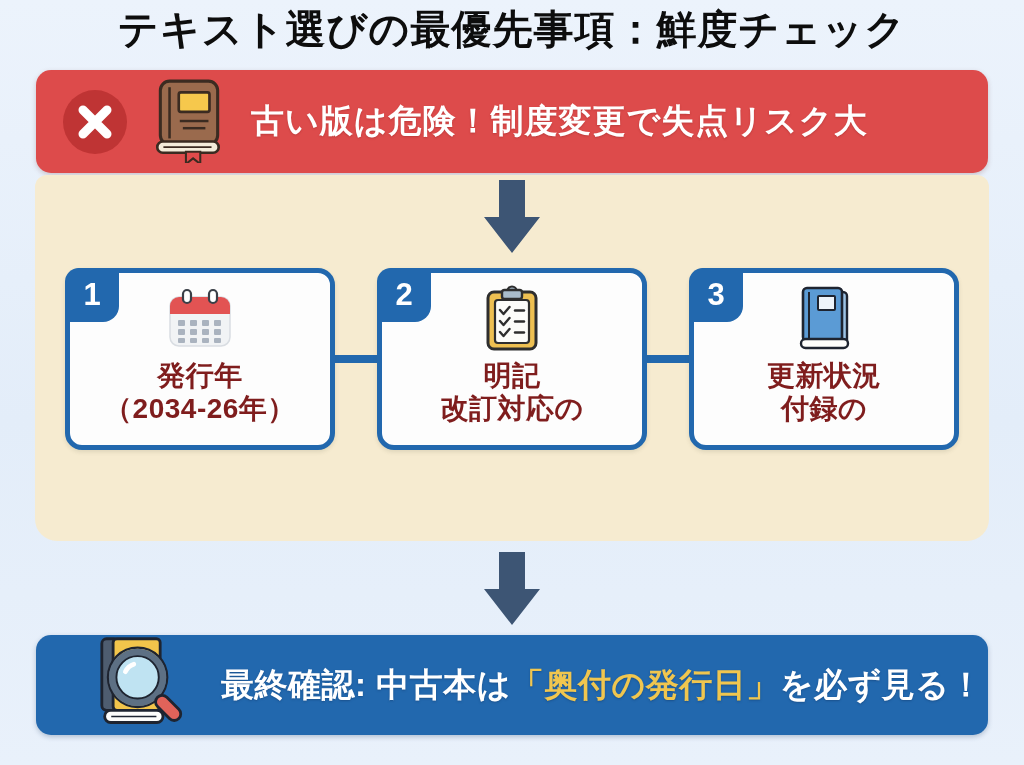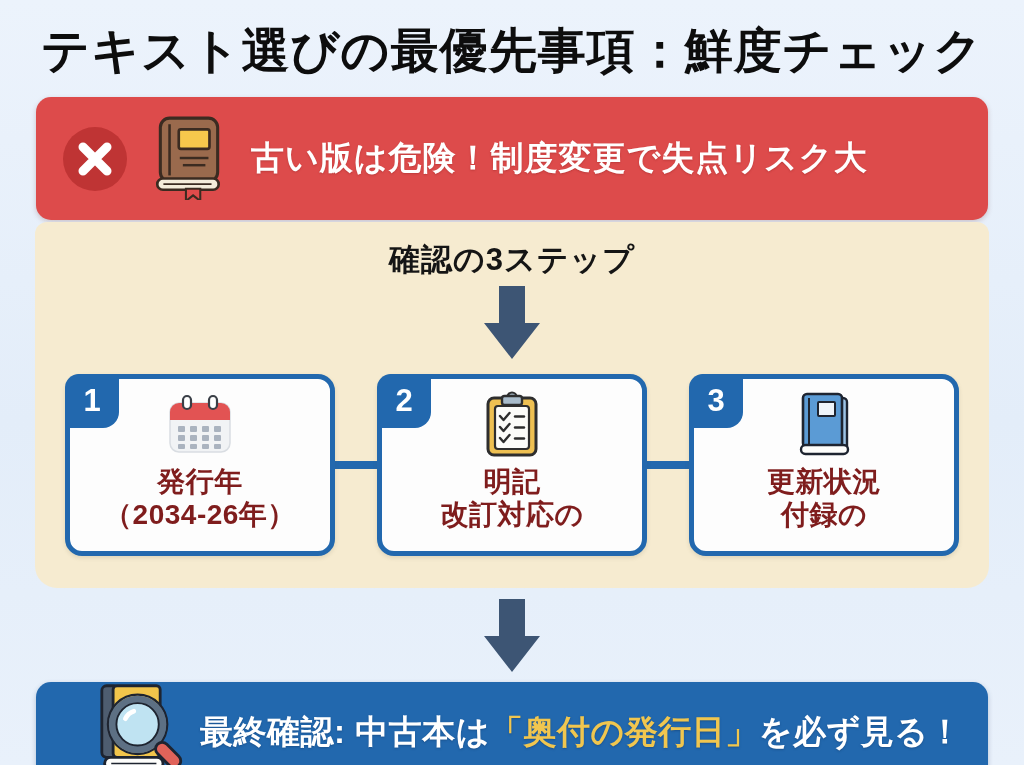--- a/index.html
+++ b/index.html
@@ -8,31 +8,31 @@
     font-family: "Liberation Sans", "DejaVu Sans", sans-serif;
     overflow: hidden;
   }
   .page {
     position: relative;
     width: 1024px; height: 765px;
     background: linear-gradient(180deg, #ecf3fc 0%, #e3edf9 55%, #e9f1fb 100%);
   }
   
   .main-title {
-    padding-top: 21px;
+    padding-top: 4px;
     text-align: center;
-    font-size: 48px;
+    font-size: 40px;
     font-weight: 800;
     letter-spacing: 1px;
     color: #0d0d0d;
     line-height: 1.25;
   }
   
   .warning-banner {
-    width: 952px; height: 123px;
+    width: 952px; height: 103px;
     margin: 16px auto 0 auto;
     background: #dd4b4b;
     border-radius: 15px;
     display: flex; align-items: center;
     padding-left: 27px;
     gap: 21px;
     box-shadow: 0 2px 5px rgba(120,60,60,.25);
   }
   .x-circle {
     width: 64px; height: 64px; flex: 0 0 64px;
@@ -112,21 +112,21 @@
     align-self: center;
   }
   
   .final-banner {
     width: 952px; height: 100px;
     margin: 9px auto 0 auto;
     background: #2268ae;
     border-radius: 15px;
     display: flex; align-items: center;
     padding-left: 58px;
-    gap: 0;
+    gap: 21px;
     box-shadow: 0 2px 5px rgba(50,80,120,.3);
   }
   .final-text {
     color: #ffffff;
     font-size: 33px;
     font-weight: 800;
     letter-spacing: 0.5px;
     white-space: nowrap;
     text-shadow: 0 1px 2px rgba(20,60,110,.5);
   }
@@ -154,21 +154,20 @@
         <line x1="34" y1="50" x2="56" y2="50" stroke="#3b2b21" stroke-width="2.4"></line>
         <rect x="9" y="63" width="60" height="11" rx="5.5" fill="#f4ecda" stroke="#3b2b21" stroke-width="2.6"></rect>
         <line x1="15" y1="68.5" x2="62" y2="68.5" stroke="#3b2b21" stroke-width="1.6"></line>
         <path d="M37 73 h14 v12 l-7 -5.5 -7 5.5 z" fill="#e04b4b" stroke="#3b2b21" stroke-width="2"></path>
       </svg>
     </span>
     <span class="warning-text">古い版は危険！制度変更で失点リスク大</span>
   </div>
 
   <div class="steps-panel">
-    <div class="steps-heading">確認の3ステップ</div>
 
     <svg class="arrow-down arrow-1" width="62" height="74" viewBox="0 0 62 74">
       <path d="M18 0 H44 V37 H59 L31 73 L3 37 H18 Z" fill="#3d5574"></path>
     </svg>
 
     <div class="cards-row">
 
       <div class="step-card">
         <div class="step-badge">1</div>
         <div class="card-icon">

